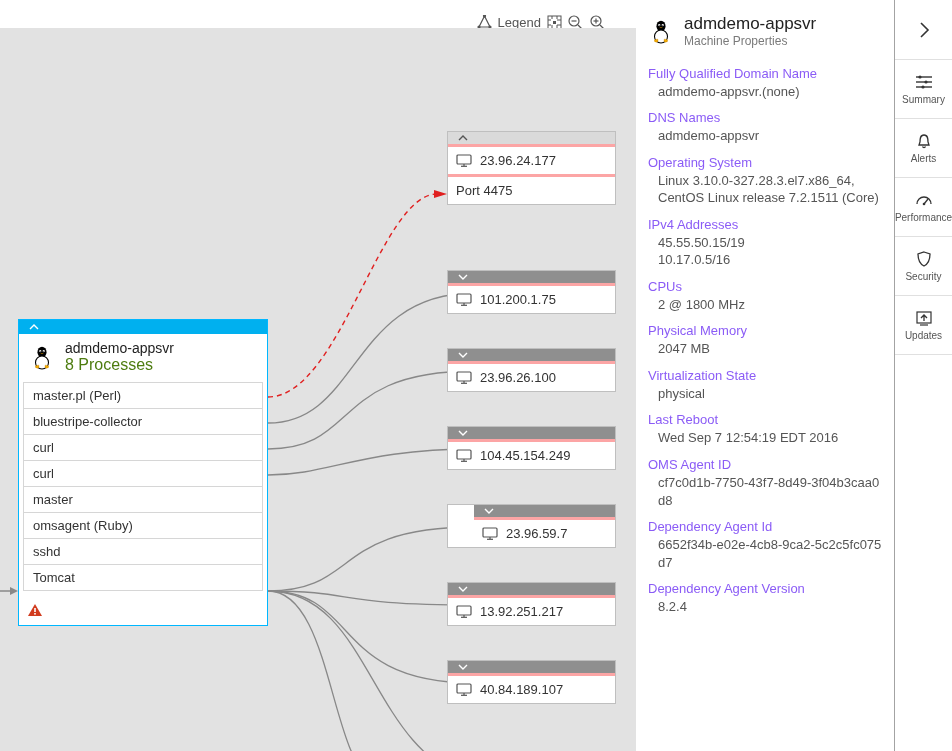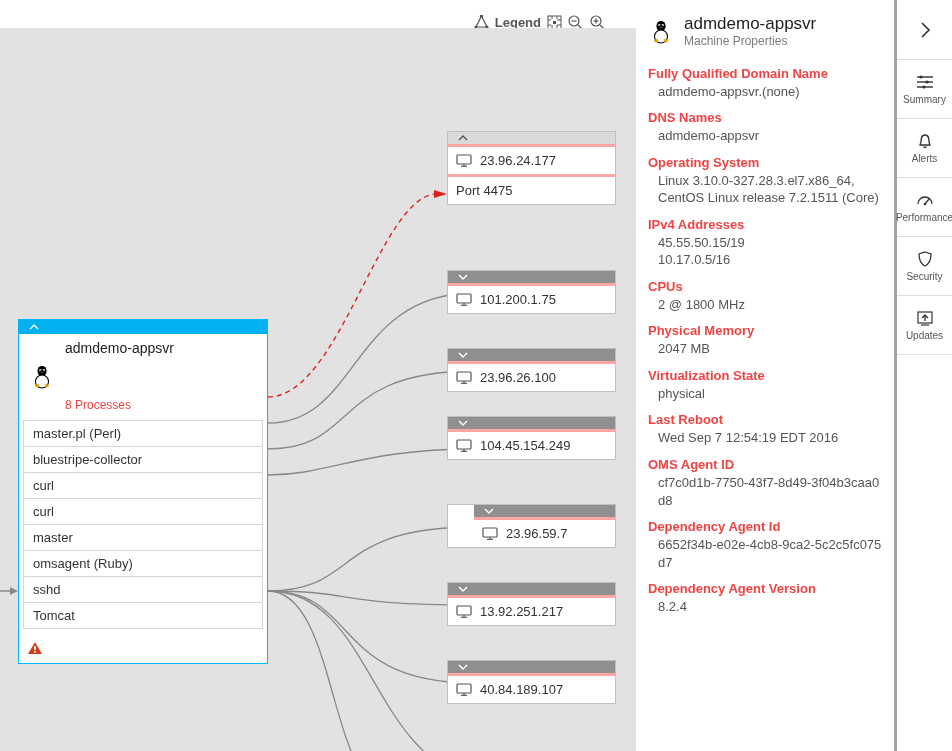--- a/index.html
+++ b/index.html
@@ -17,21 +17,20 @@
     left:0; top:0;
     width:636px; height:45px;
     background:#fff;
     display:flex;
     justify-content:flex-end;
     align-items:center;
     gap:6px;
     padding-right:30px;
     font-size:13px;
     color:#555;
-    font-weight:bold;
   }
   .toolbar .item { display:flex; align-items:center; gap:5px; cursor:pointer; }
   .toolbar svg { display:block; }
 
   
   .canvas {
     position:absolute;
     left:0; top:28px;
     width:636px; height:723px;
     background:#e2e2e2;
@@ -60,21 +59,21 @@
     position:relative;
   }
   .server-node .hdr-bar svg { position:absolute; left:10px; top:3px; }
   .server-node .hdr-main {
     display:flex;
     align-items:center;
     gap:10px;
     padding:6px 10px 8px 10px;
   }
   .server-node .hdr-main .title { font-size:14px; color:#222; }
-  .server-node .hdr-main .sub   { font-size:12px; color:#ef4444;margin-top:42px; }
+  .server-node .hdr-main .sub   { font-size:16px; color:#4d7c0f; }
   .server-node .procs {
     margin:0 4px 6px 4px;
   }
   .server-node .proc {
     border:1px solid #d6d6d6;
     border-top:none;
     padding:5px 9px;
     font-size:13px;
     background:#fff;
     position:relative;
@@ -123,40 +122,40 @@
     color:#555;
     overflow:hidden;
   }
   .props .head {
     display:flex; gap:10px; align-items:center;
     margin-bottom:18px;
   }
   .props .head .t1 { font-size:17px; color:#222; line-height:1.15; }
   .props .head .t2 { font-size:12px; color:#7a7a7a; }
   .props .key {
-    color:#ef4444;
-    font-weight:700;
+    color:#8b5cf6;
+    font-weight:400;
     font-size:13px;
     margin-top:10px;
   }
   .props .val {
     color:#555;
     font-size:13px;
     margin-top:2px;
     margin-left:10px;
     line-height:1.35;
   }
 
   
   .rail {
     position:absolute;
     left:894px; top:0;
     width:58px; height:751px;
     background:#fff;
-    border-left:3px solid #a3a3a3;
+    border-left:1px solid #a3a3a3;
   }
   .rail .cell {
     height:59px;
     display:flex;
     flex-direction:column;
     align-items:center;
     justify-content:center;
     gap:3px;
     font-size:10px;
     color:#555;
@@ -323,21 +322,21 @@
     <div class="row">
       <svg class="mon-icon" width="16" height="13">
           <rect x="1" y="1" width="14" height="9" rx="1" fill="none" stroke="#555" stroke-width="1.2"></rect>
           <line x1="5" y1="12.3" x2="11" y2="12.3" stroke="#555" stroke-width="1.2"></line>
           <line x1="8" y1="10" x2="8" y2="12" stroke="#555" stroke-width="1.2"></line>
         </svg>
       <span>23.96.26.100</span>
     </div>
   </div>
 
-  <div class="endpoint" style="top:388px;text-align:right;">
+  <div class="endpoint" style="top:398px;text-align:right;">
     <div class="bar">
       <svg width="10" height="8">
           <path d="M1 2 L5 6 L9 2" stroke="#fff" stroke-width="1.4" fill="none"></path>
         </svg>
     </div>
     <div class="row">
       <svg class="mon-icon" width="16" height="13">
           <rect x="1" y="1" width="14" height="9" rx="1" fill="none" stroke="#555" stroke-width="1.2"></rect>
           <line x1="5" y1="12.3" x2="11" y2="12.3" stroke="#555" stroke-width="1.2"></line>
           <line x1="8" y1="10" x2="8" y2="12" stroke="#555" stroke-width="1.2"></line>

